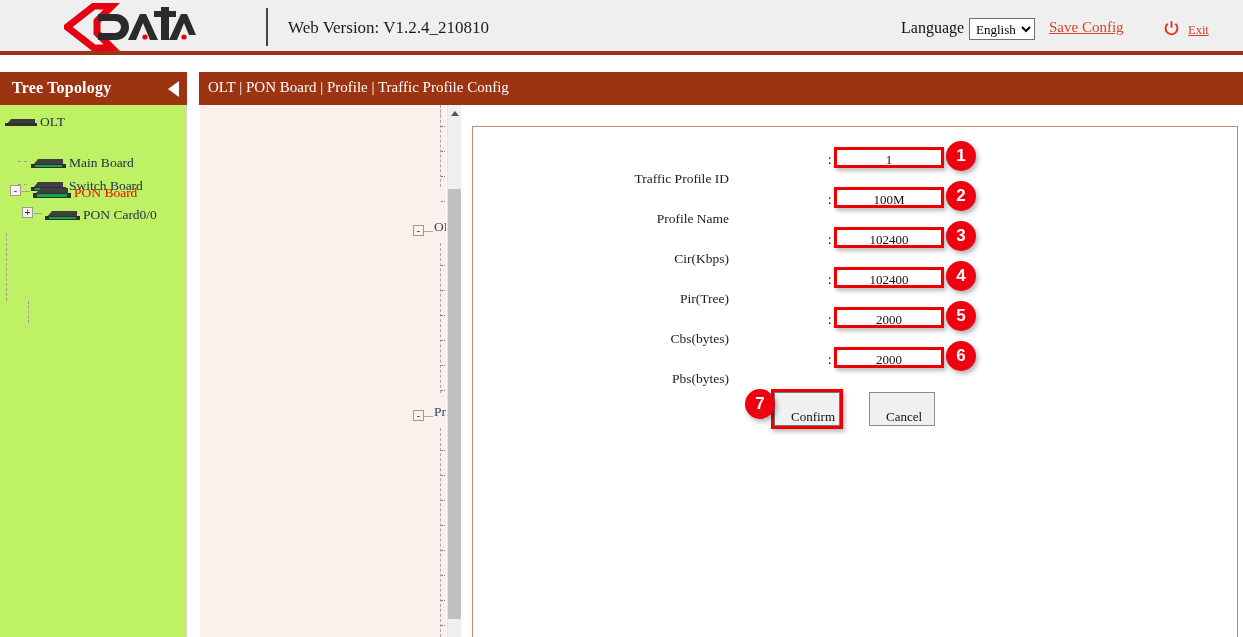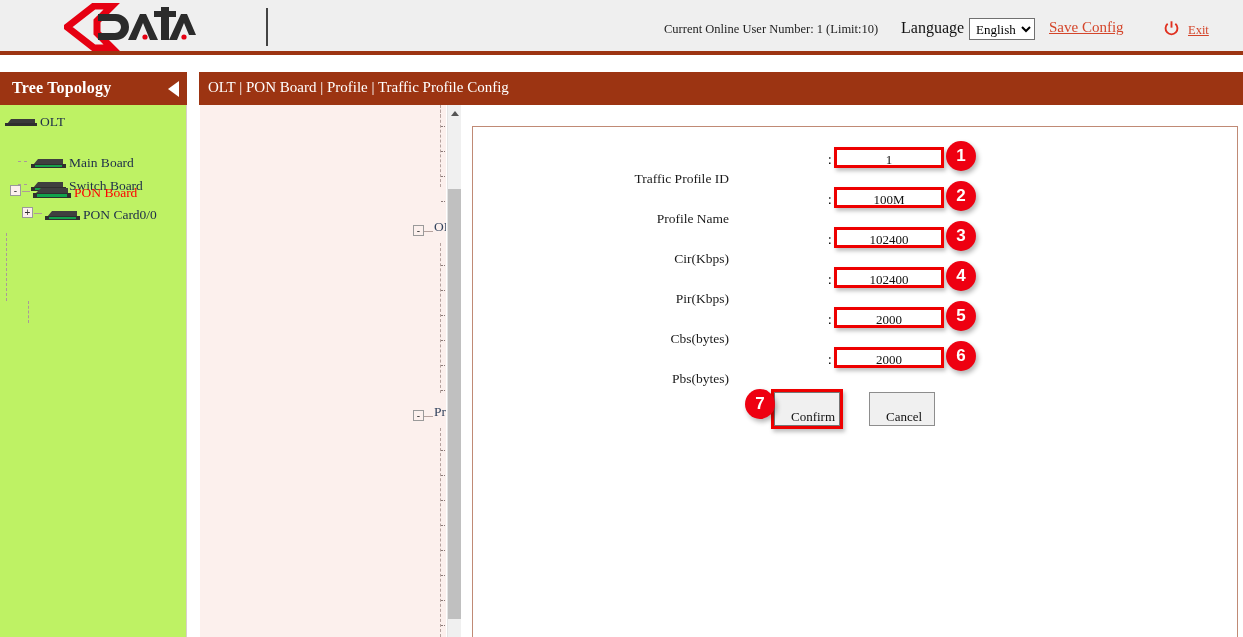--- a/index.html
+++ b/index.html
@@ -276,22 +276,22 @@
       <rect x="97" y="4" width="8" height="5" fill="#2b2b2b"></rect>
       <rect x="97" y="12" width="8" height="25" fill="#2b2b2b"></rect>
       <path d="M105 37 L117 11 L123 11 L132 32 L125 32 L120 20 L113 37 Z" fill="#2b2b2b"></path>
       <circle cx="81" cy="34" r="2.6" fill="#e60012"></circle>
       <circle cx="120" cy="34" r="2.6" fill="#e60012"></circle>
     </svg>
   </div>
 
   <div class="hdr-divider"></div>
 
-
-  <div class="online-users">Current Online User Number: 1 (Limit:10)</div>
+  <div class="web-version">Web Version: V1.2.4_210810</div>
+
 
   <div class="lang-label">Language</div>
 
   <select class="lang-select">
     <option>English</option>
   </select>
 
   <div class="save-config">Save Config</div>
 
   <svg class="power-icon" viewBox="0 0 20 20">
@@ -488,21 +488,21 @@
   <div class="form-row" style="top:98px;">
     <span class="form-label">Cir(Kbps)</span>
     <span class="form-colon">：</span>
     <span class="form-input">
       <input type="text" value="102400" style="">
     </span>
     <span class="badge">3</span>
   </div>
 
   <div class="form-row" style="top:138px;">
-    <span class="form-label">Pir(Kbps)</span>
+    <span class="form-label">Pir(Tree)</span>
     <span class="form-colon">：</span>
     <span class="form-input">
       <input type="text" value="102400" style="">
     </span>
     <span class="badge">4</span>
   </div>
 
   <div class="form-row" style="top:178px;">
     <span class="form-label">Cbs(bytes)</span>
     <span class="form-colon">：</span>

